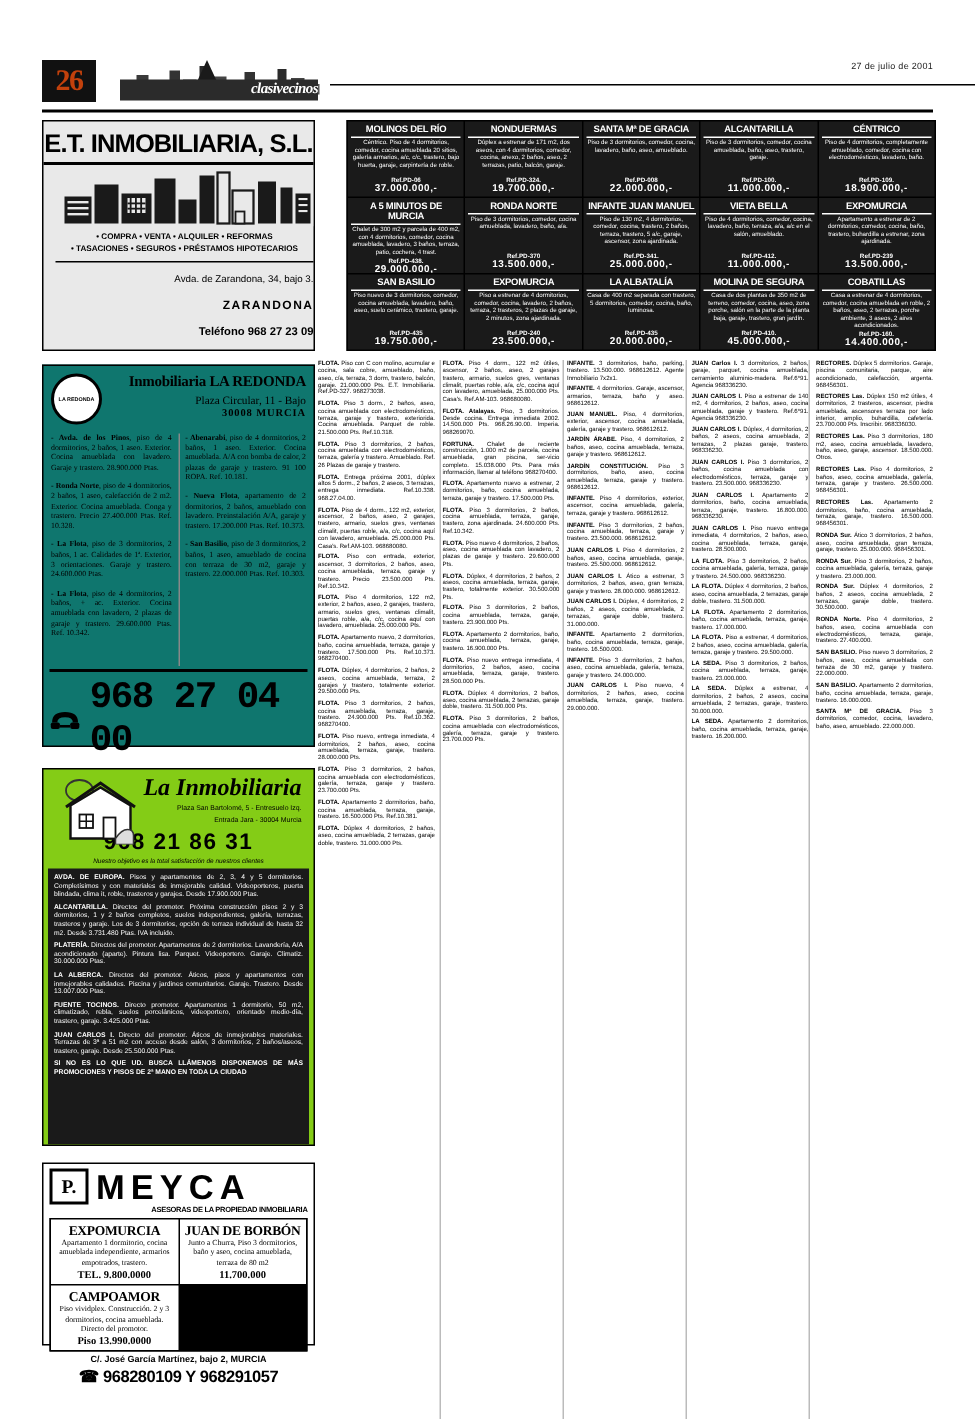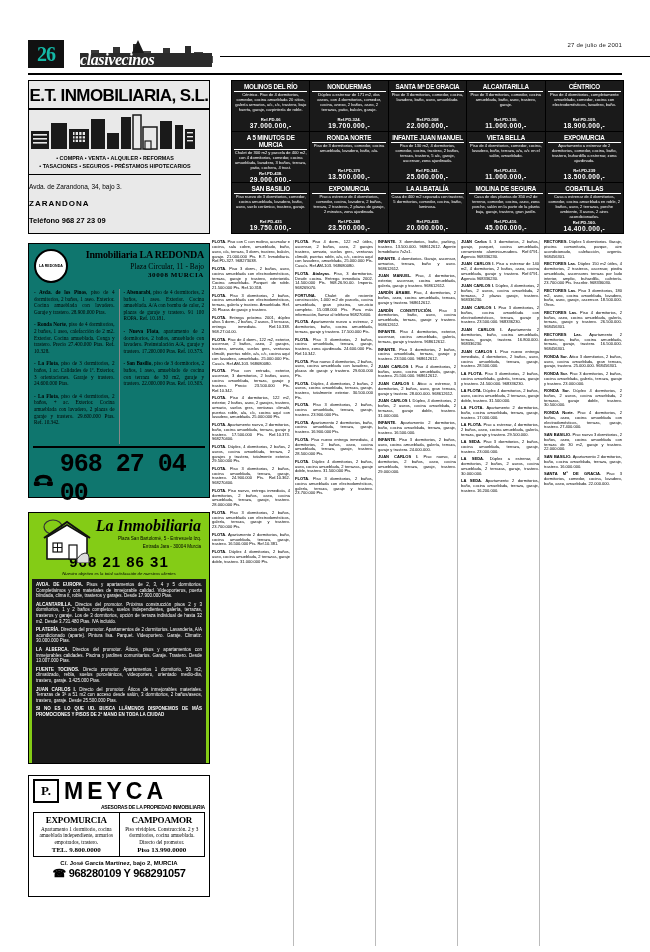--- a/index.html
+++ b/index.html
@@ -10,43 +10,43 @@
     color:#000;
     overflow:hidden;
     position:relative;
   }
   .page{position:absolute;left:0;top:0;width:650px;height:952px;}
 
   
   .masthead{position:absolute;left:28px;top:40px;width:594px;height:34px;}
   .folio{
     position:absolute;left:0;top:0;width:36px;height:28px;
-    background:#111;color:#14b8a6;font-weight:bold;font-size:20px;
+    background:#111;color:#c2410c;font-weight:bold;font-size:20px;
     display:flex;align-items:center;justify-content:center;
     font-family:"Liberation Serif",serif;letter-spacing:-1px;
   }
   .logo-wrap{position:absolute;left:48px;top:0;width:140px;height:30px;overflow:hidden;}
   .logo-skyline{position:absolute;left:0;top:0;width:140px;height:30px;}
   .logo-text{
     position:absolute;left:4px;top:13px;width:132px;height:14px;
-    background:#2b2b2b;color:#fff;font-weight:bold;font-size:16px;
-    font-style:italic;letter-spacing:-.4px;text-align:left;line-height:14px;
+    background:#2b2b2b;color:#fff;font-weight:bold;font-size:10px;
+    font-style:italic;letter-spacing:-.4px;text-align:right;line-height:14px;
     font-family:"Liberation Serif",serif;
   }
   .rule-top{position:absolute;left:192px;top:16px;width:430px;height:1px;background:#000;}
   .rule-bottom{position:absolute;left:0;top:33px;width:594px;height:2px;background:#000;}
   .datestamp{
     position:absolute;right:0;top:2px;font-size:6px;color:#222;letter-spacing:.2px;
   }
 
   
   .ad-et{
     position:absolute;left:28px;top:80px;width:180px;height:152px;
     border:1px solid #000;background:#e9e9e9;
-    display:flex;flex-direction:column;align-items:flex-start;
+    display:flex;flex-direction:column;align-items:flex-end;
   }
   .et-title{
     margin-top:5px;font-family:"Liberation Sans",sans-serif;
     font-weight:bold;font-size:17px;letter-spacing:-.6px;width:100%;
     text-align:center;border-bottom:2px solid #000;padding-bottom:2px;
   }
   .et-sky{width:168px;height:38px;margin-top:3px;position:relative;}
   .et-services{font-size:5.4px;font-weight:bold;margin-top:4px;text-align:center;line-height:7px;width:172px;}
   .et-addr{font-size:6.5px;margin-top:7px;text-align:center;line-height:10px;}
   .et-town{font-size:8px;font-weight:bold;letter-spacing:1px;}
@@ -351,20 +351,25 @@
       <div class="my-name">MEYCA</div>
     </div>
     <div class="my-sub">ASESORAS DE LA PROPIEDAD INMOBILIARIA</div>
     <div class="my-grid" id="my-grid">
         <div class="my-cell">
           <div class="my-ct">EXPOMURCIA</div>
           <div class="my-cd">Apartamento 1 dormitorio, cocina amueblada independiente, armarios empotrados, trastero.</div>
           <div class="my-cp">TEL. 9.800.0000</div>
         </div>
         <div class="my-cell">
+          <div class="my-ct">JUAN DE BORBÓN</div>
+          <div class="my-cd">Junto a Churra, Piso 3 dormitorios, baño y aseo, cocina amueblada, terraza de 80 m2</div>
+          <div class="my-cp">11.700.000</div>
+        </div>
+        <div class="my-cell">
           <div class="my-ct">CAMPOAMOR</div>
           <div class="my-cd">Piso vividplex. Construcción. 2 y 3 dormitorios, cocina amueblada. Directo del promotor.</div>
           <div class="my-cp">Piso 13.990.0000</div>
         </div>
       </div>
     <div class="my-addr">C/. José García Martínez, bajo 2, MURCIA</div>
     <div class="my-tel">
       <span>☎</span>
       <span>968280109 Y 968291057</span>
     </div>

